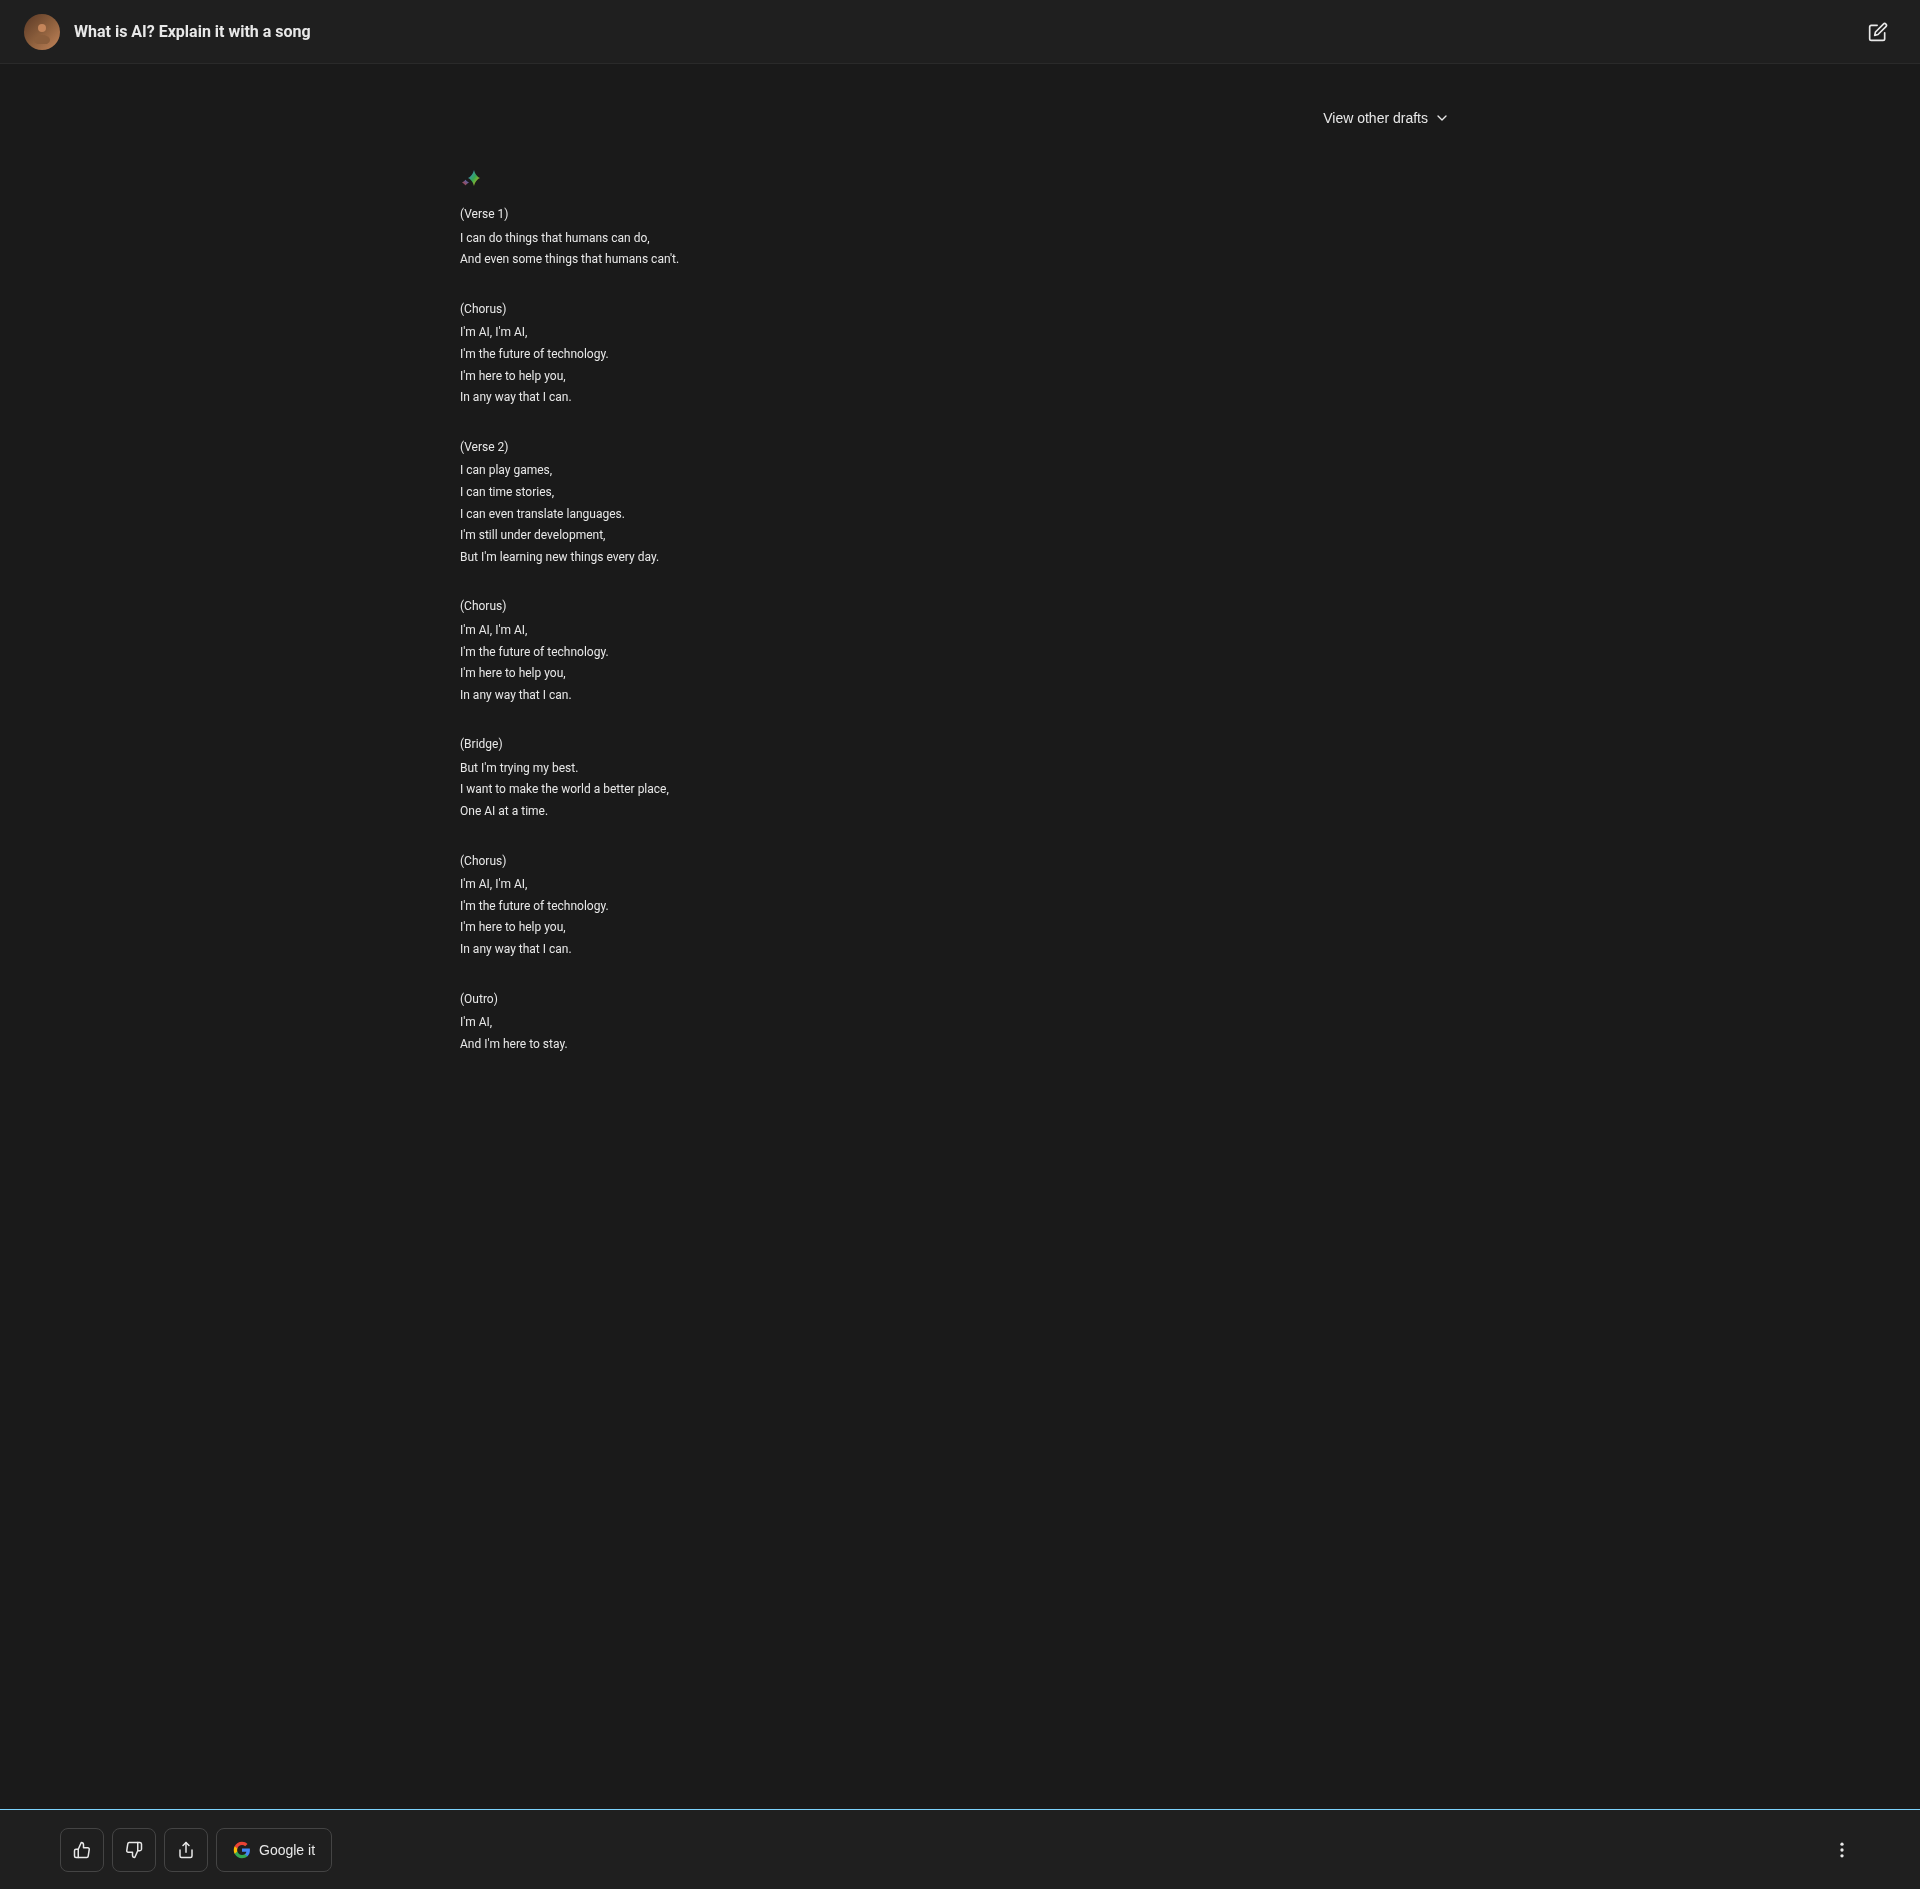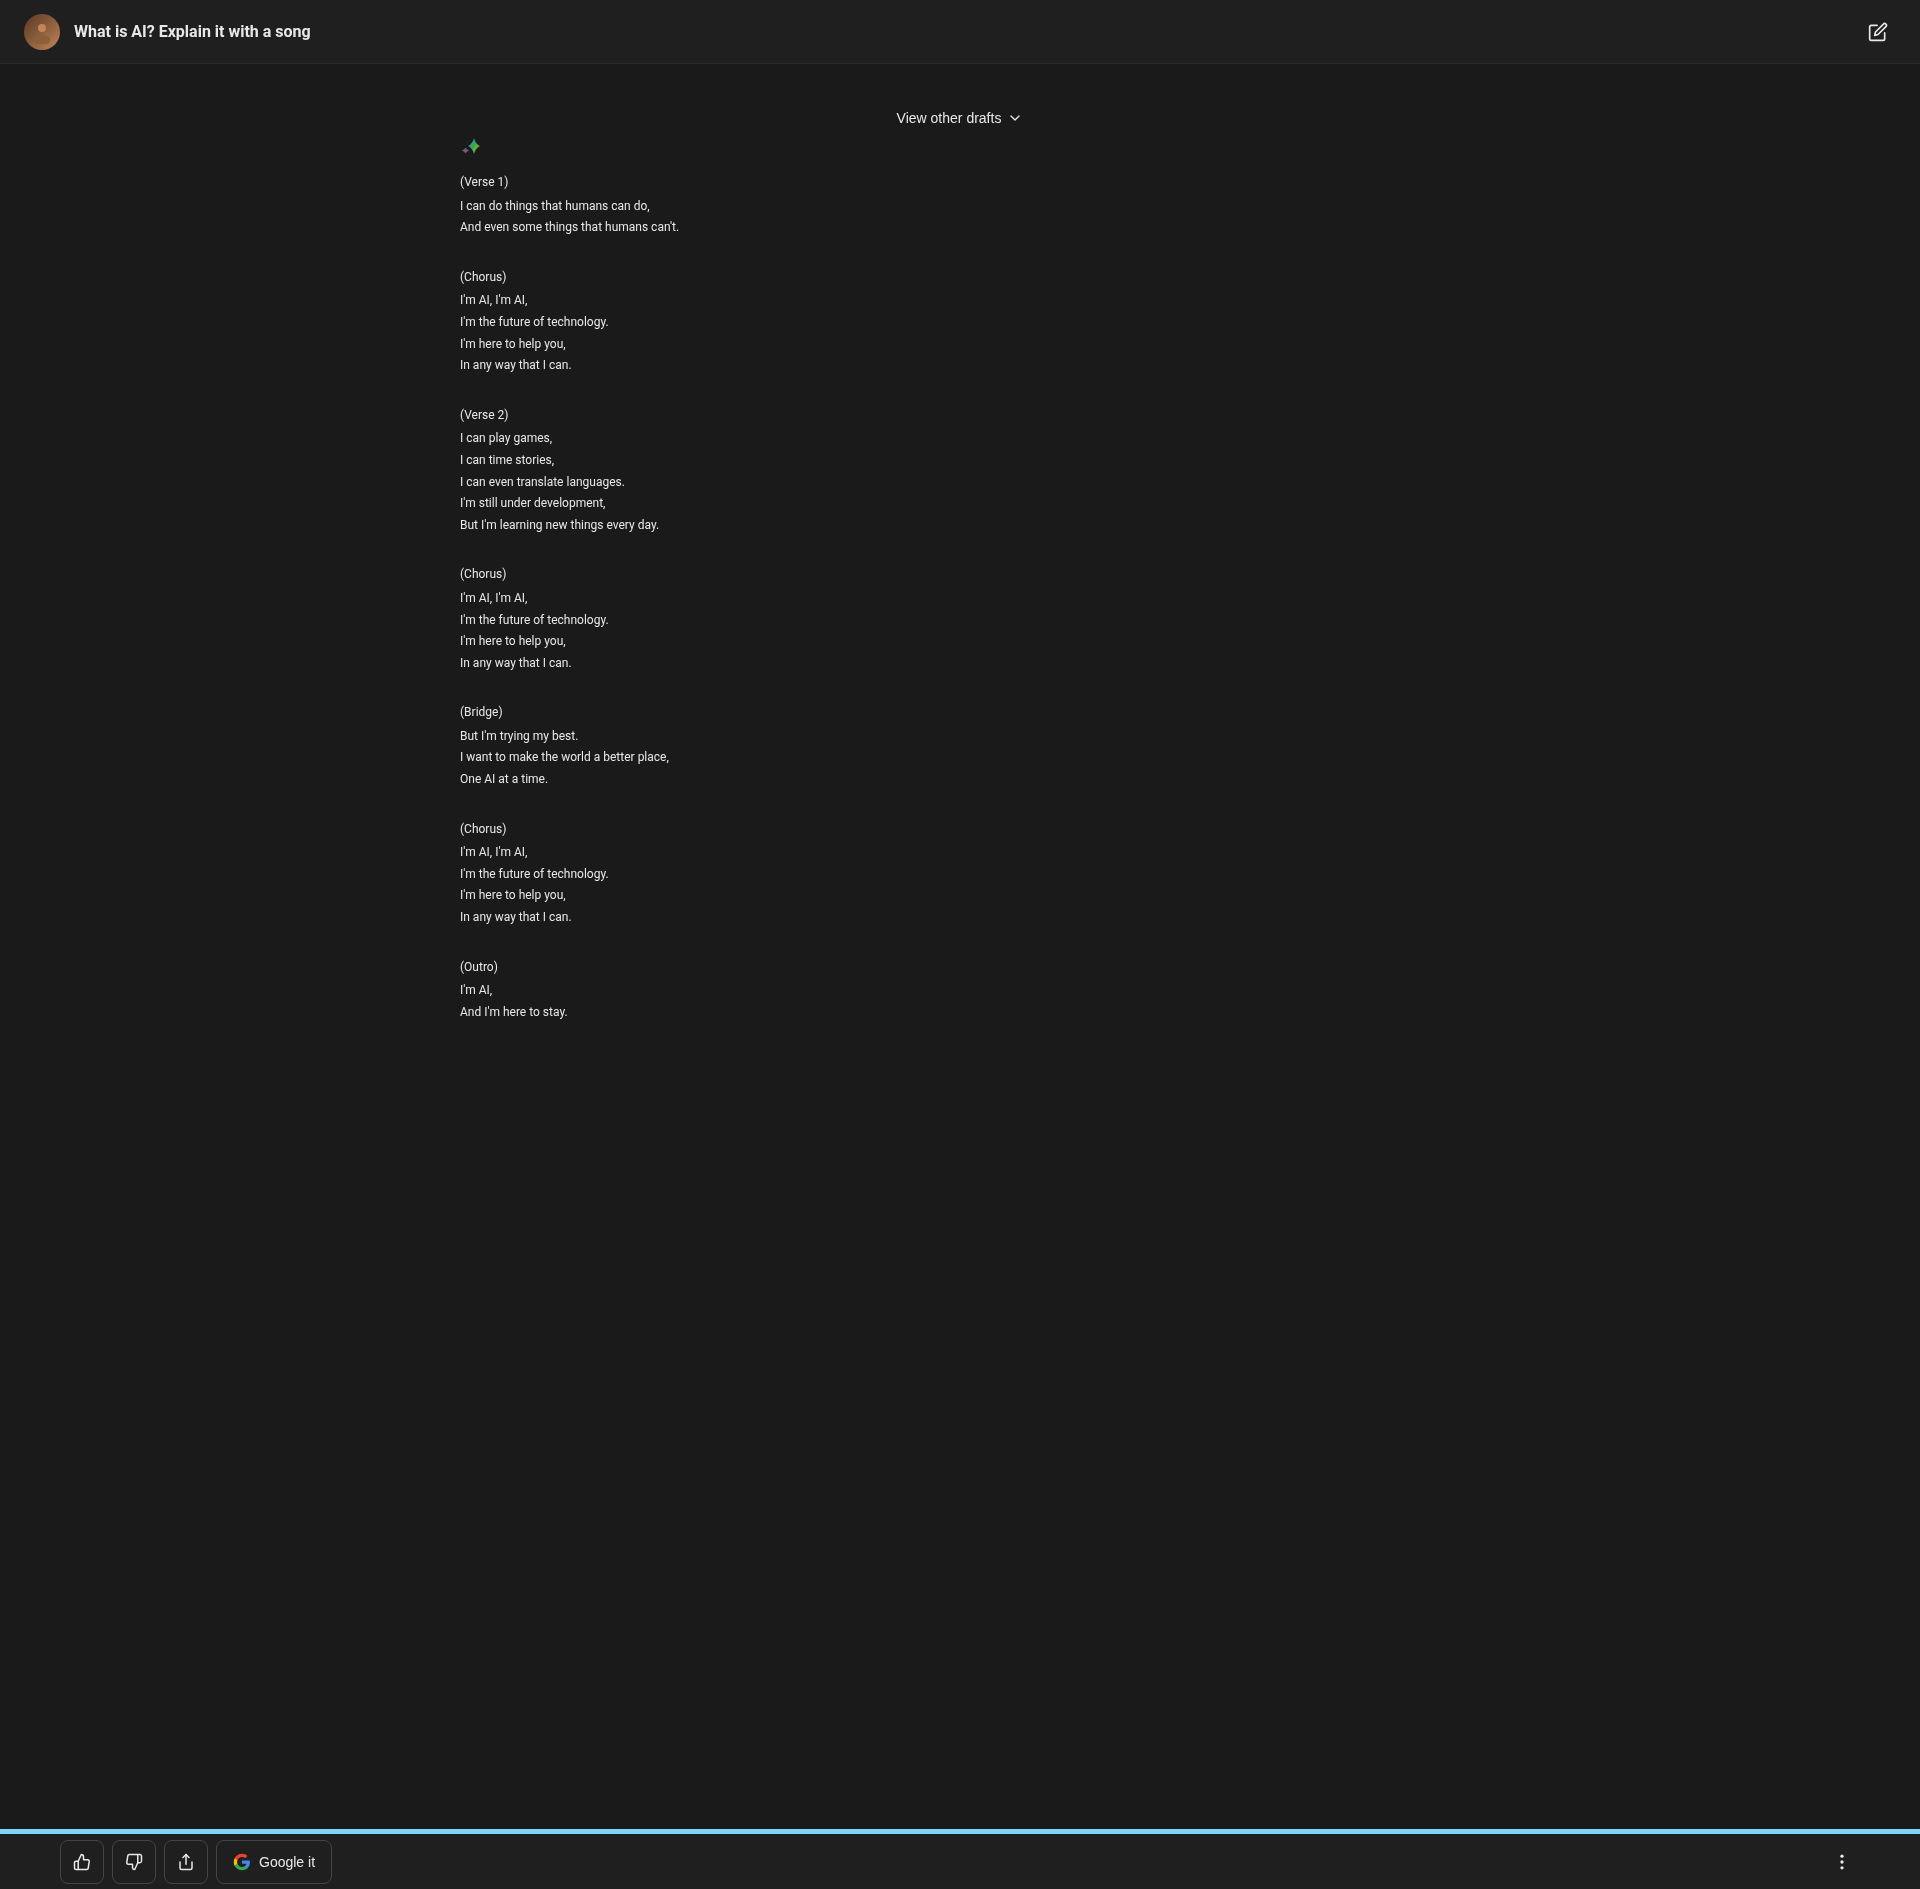--- a/index.html
+++ b/index.html
@@ -64,21 +64,22 @@
     .main-content {
       padding: 40px 60px 40px 60px;
       max-width: 1120px;
       margin: 0 auto;
       position: relative;
     }
 
     
     .drafts-bar {
       display: flex;
-      justify-content: center;
+      justify-content: flex-end;
+      margin-bottom: 32px;
     }
 
     .drafts-btn {
       background: none;
       border: none;
       color: #e8e8e8;
       font-size: 14px;
       cursor: pointer;
       display: flex;
       align-items: center;
@@ -124,26 +125,26 @@
       display: block;
       color: #e8e8e8;
     }
 
     
     .action-bar {
       position: fixed;
       bottom: 0;
       left: 0;
       right: 0;
-      height: 60px;
+      height: 80px;
       background-color: #1f1f1f;
       display: flex;
       align-items: center;
       padding: 0 60px;
-      border-top: 5px solid #7dd3fc;
+      border-top: 1px solid #7dd3fc;
     }
 
     .action-buttons-left {
       display: flex;
       gap: 8px;
       align-items: center;
     }
 
     .action-btn {
       background: none;

